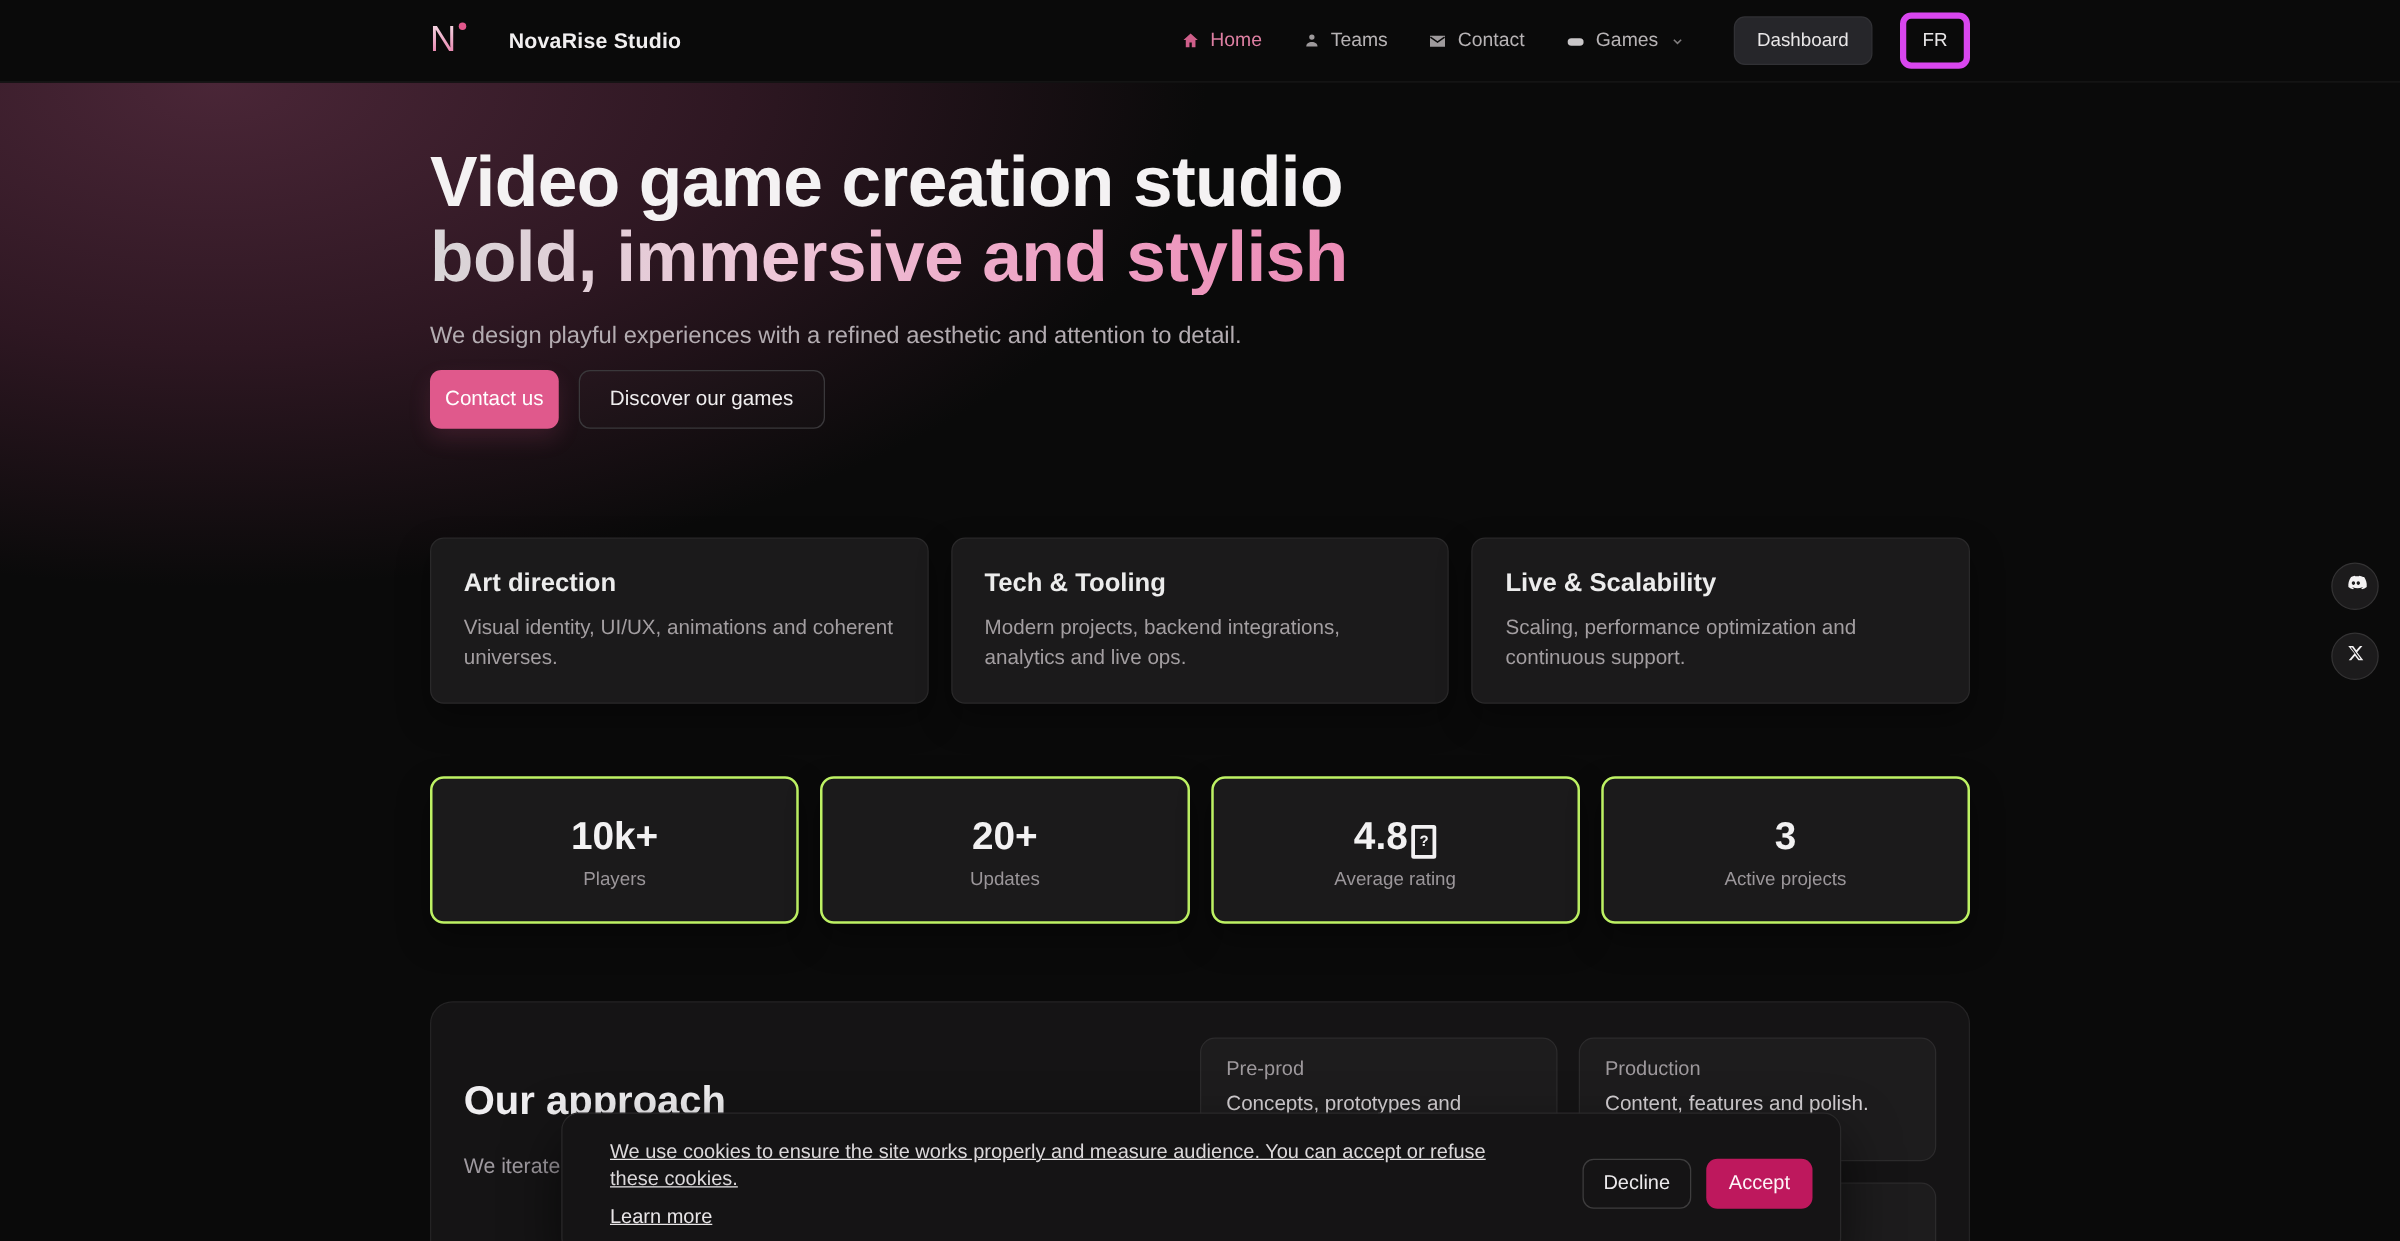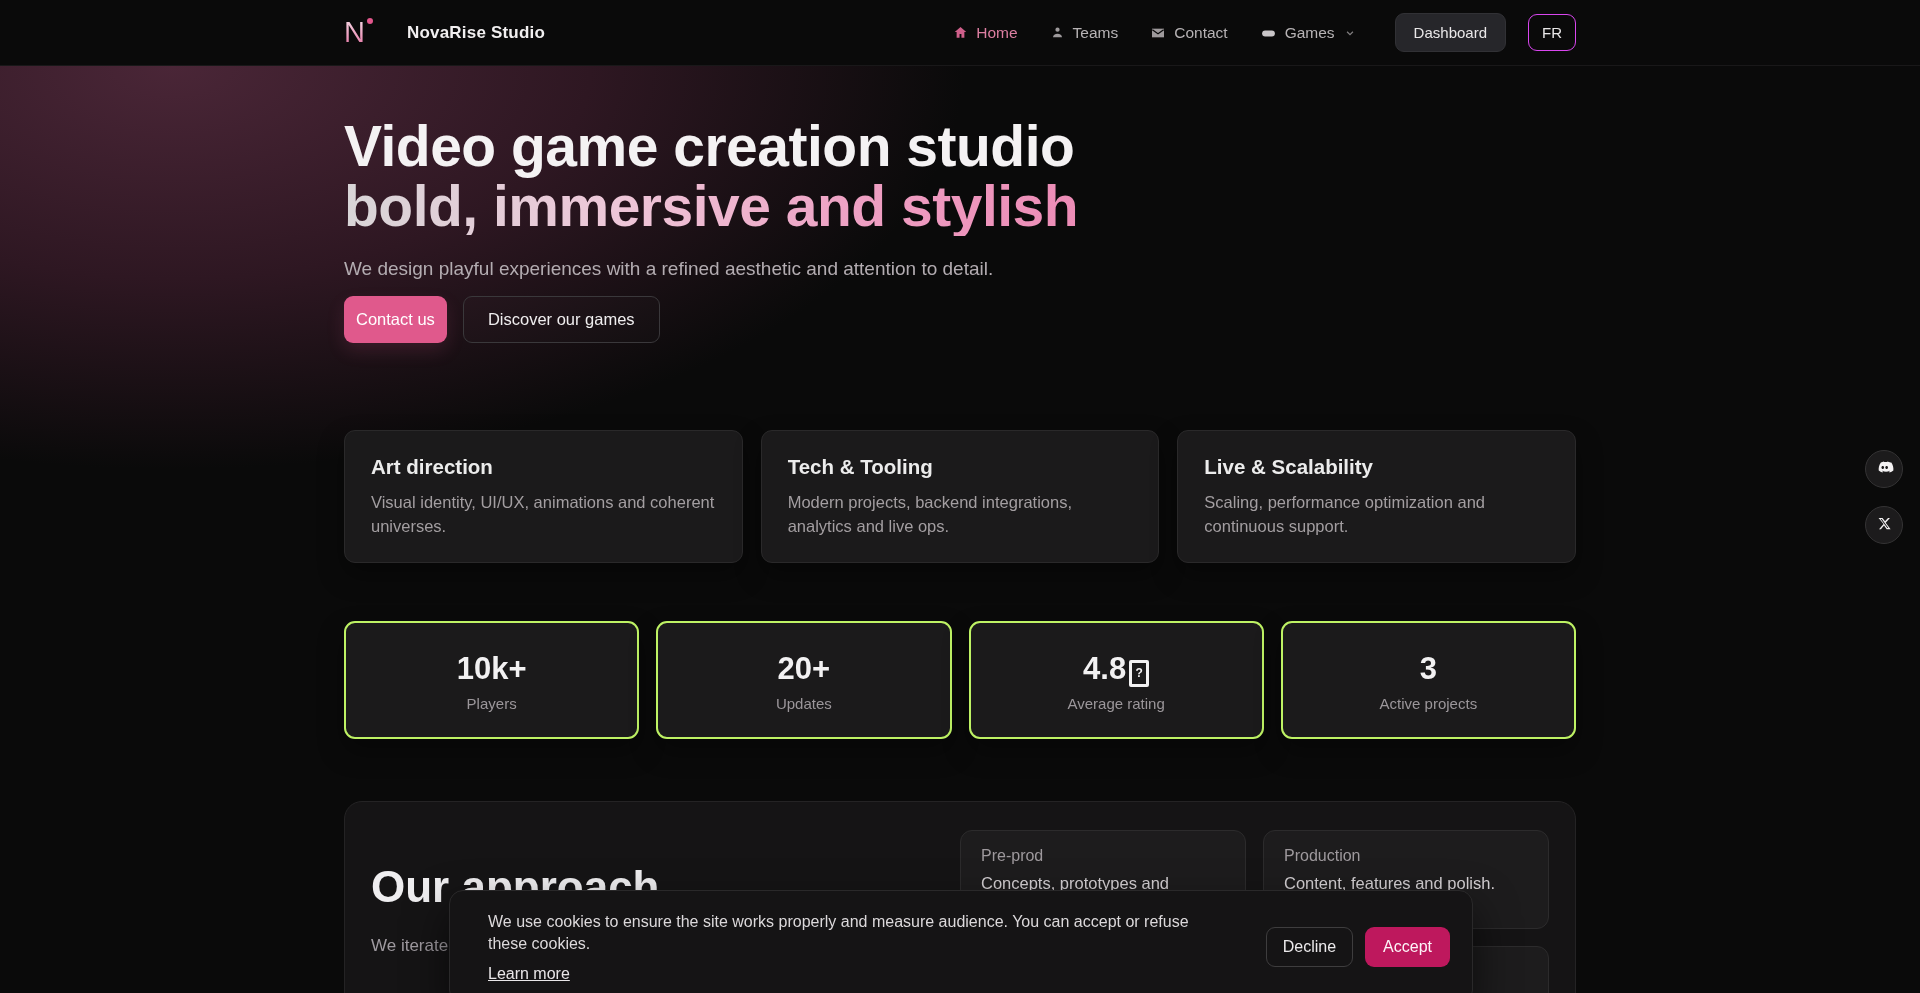--- a/index.html
+++ b/index.html
@@ -34,21 +34,21 @@
   .nav-link.active { color:#dd7fa2; }
   .chev { margin-left:2px; opacity:.8; }
 
   .btn-dashboard {
     margin-left:40px; padding:10px 18px; font-size:15px; color:#e9e7e8;
     background:#26262a; border:1px solid #313135; border-radius:9px; cursor:pointer;
     font-family:inherit;
   }
   .btn-lang {
     margin-left:22px; padding:9px 13px; font-size:15px; color:#e9e7e8;
-    background:transparent; border:1px solid #d946ef; border-radius:9px; cursor:pointer;
+    background:transparent; border:5px solid #d946ef; border-radius:9px; cursor:pointer;
     font-family:inherit;
   }
 
   
   .glow {
     position:absolute; top:66px; left:0; width:100%; height:540px; pointer-events:none;
     background:radial-gradient(1100px 560px at 9% 0%, #4a2637 0%, #2e1722 38%, rgba(10,10,10,0) 72%);
   }
   .hero { position:relative; z-index:1; padding-top:50px; }
   .hero h1 { font-size:57px; line-height:1.055; font-weight:700; letter-spacing:-.5px; color:#f4f2f3; }
@@ -94,40 +94,40 @@
     border:3px solid #f2f1f2; border-radius:2px; font-size:12px; font-weight:700;
   }
 
   
   .approach {
     position:relative; z-index:1; margin-top:62px; height:330px;
     background:#151415; border:1px solid #242324; border-radius:18px;
     display:flex; gap:40px; padding:28px 26px;
   }
   .approach-left { flex:1; padding-top:32px; padding-left:0; }
-  .approach-left h2 { font-size:44px; font-weight:700; color:#efeef0; }
+  .approach-left h2 { font-size:32px; font-weight:700; color:#efeef0; }
   .approach-intro { margin-top:24px; font-size:17px; color:#9f9aa0; }
   .stage-grid {
     width:589px; display:grid; grid-template-columns:1fr 1fr; gap:17px; align-content:start;
   }
   .stage-card {
     background:#1d1c1d; border:1px solid #2c2b2c; border-radius:12px;
     padding:16px 20px; min-height:90px;
   }
   .stage-title { font-size:16px; color:#9e999d; }
   .stage-desc { margin-top:9px; font-size:16.5px; color:#d3cfd2; }
 
   
   .cookie-banner {
     position:absolute; z-index:60; left:449px; top:890px; width:1024px;
     background:#151415; border:1px solid #2a292a; border-radius:14px;
     padding:20px 22px 20px 38px; display:flex; align-items:center; gap:24px;
     box-shadow:0 20px 44px rgba(0,0,0,.6);
   }
-  .cookie-text { flex:1; padding-right:30px; }
+  .cookie-text { flex:1; padding-right:30px;text-decoration:underline; }
   .cookie-msg { font-size:16px; line-height:22px; color:#dcd9db; }
   .cookie-learn { display:inline-block; margin-top:10px; font-size:16px; color:#e9e6e8; text-decoration:underline; cursor:pointer; }
   .cookie-actions { display:flex; gap:12px; }
   .btn-decline {
     padding:10px 16px; font-size:16px; color:#eceaec; background:transparent;
     border:1px solid #3e3d3e; border-radius:9px; cursor:pointer; font-family:inherit;
   }
   .btn-accept {
     padding:10px 18px; font-size:16px; color:#fdf5f8; background:#be185d;
     border:none; border-radius:9px; cursor:pointer; font-family:inherit;

